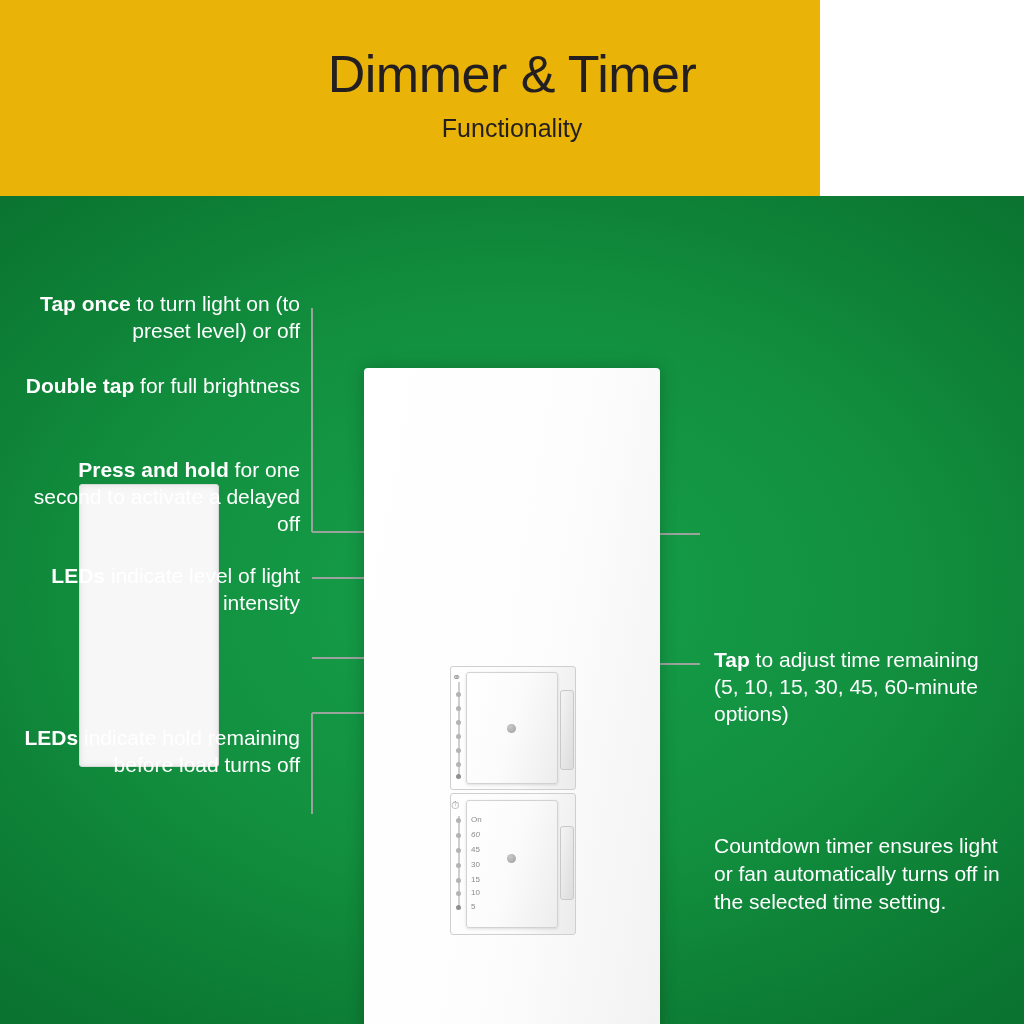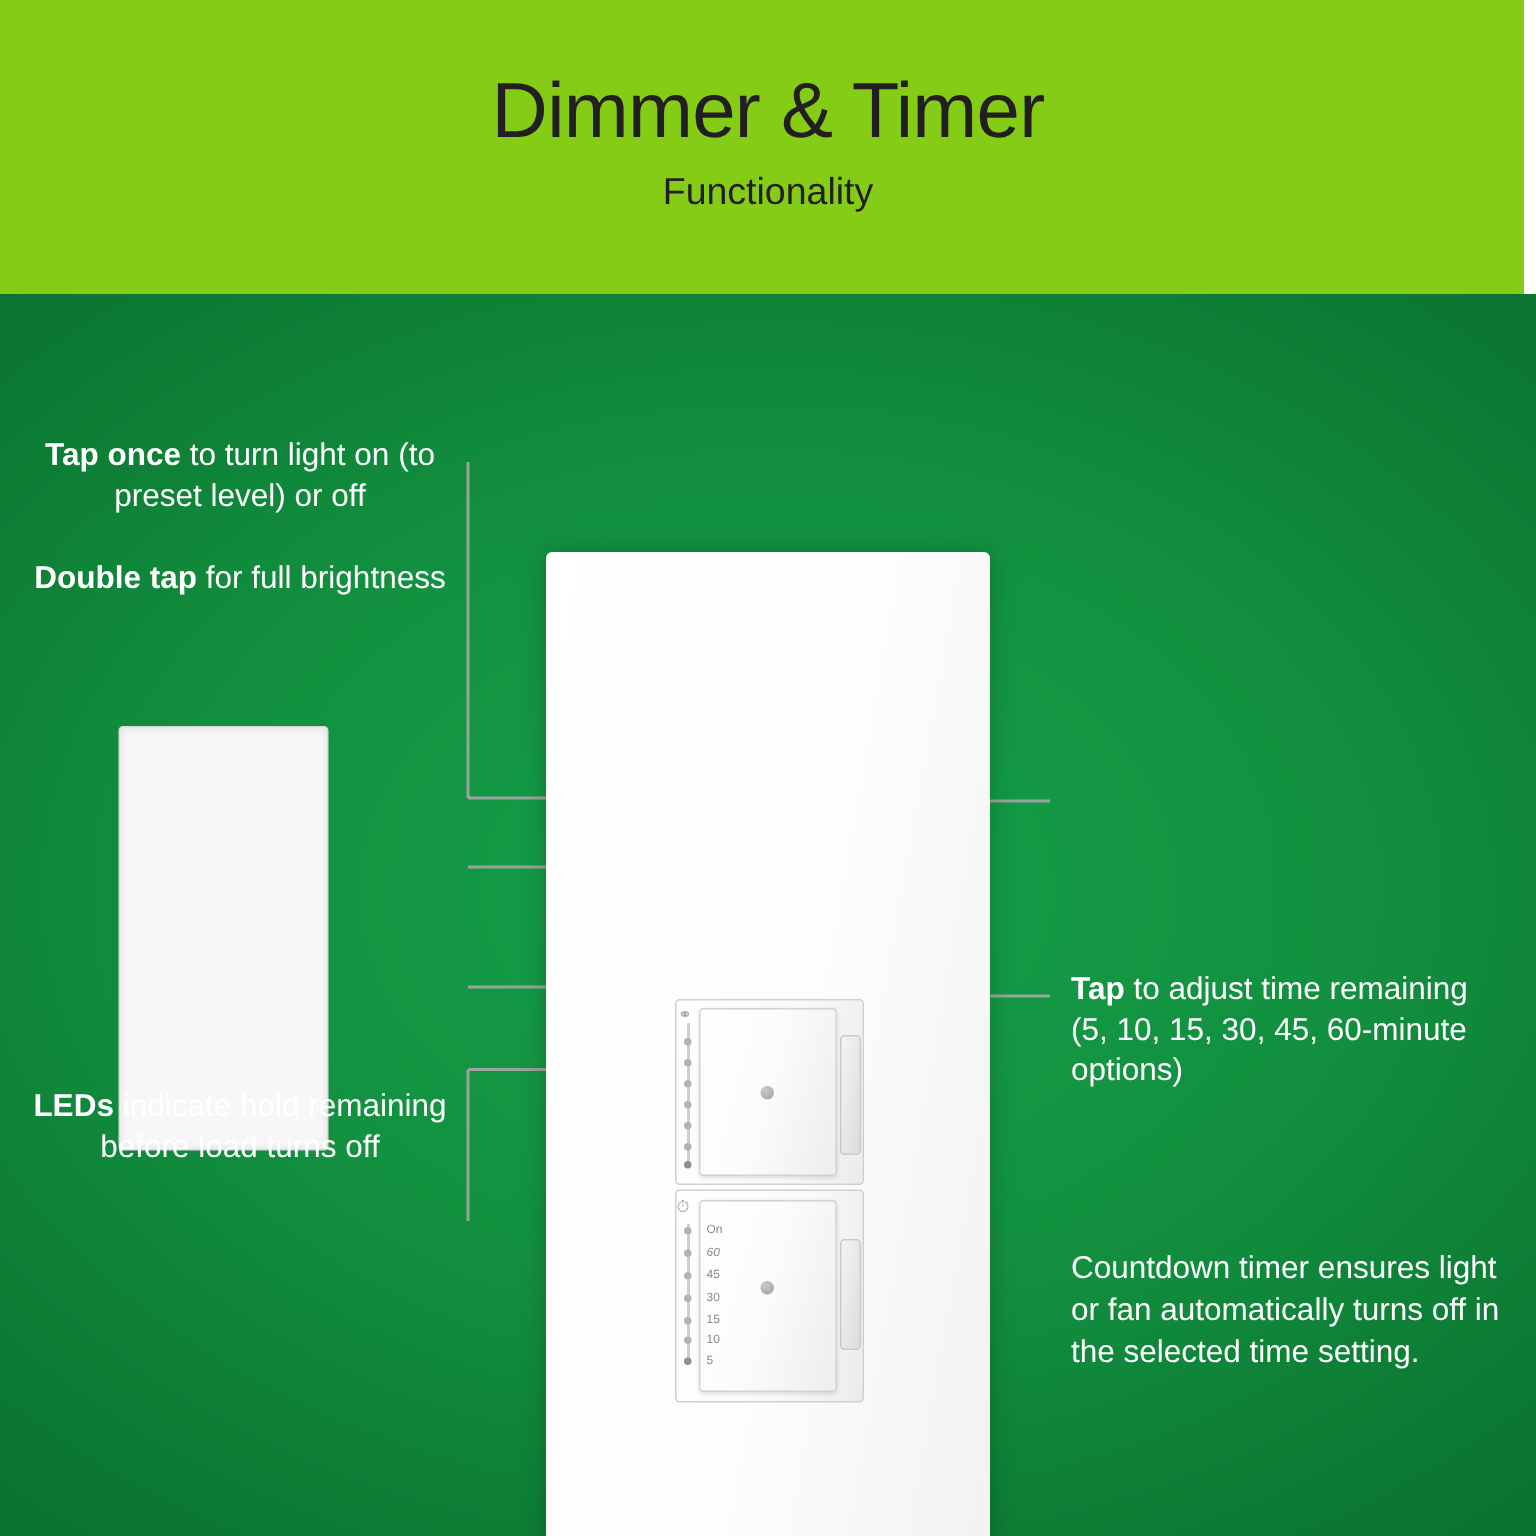--- a/index.html
+++ b/index.html
@@ -15,23 +15,23 @@
   }
   #page {
     position: relative;
     width: 1024px;
     height: 1024px;
   }
   
   .header {
     position: absolute;
     left: 0; top: 0;
-    width: 1016px;
+    width: 820px;
     height: 196px;
-    background: #84cc16;
+    background: #eab308;
     text-align: center;
   }
   .header-title {
     position: absolute;
     left: 0; top: 44px;
     width: 1024px;
     font-size: 52px;
     font-weight: 400;
     color: #231f20;
     letter-spacing: -0.5px;
@@ -151,21 +151,21 @@
     line-height: 11px;
   }
   
   .callout {
     position: absolute;
     color: #ffffff;
     font-size: 21px;
     line-height: 27px;
   }
   .callout b { font-weight: 700; }
-  .callout.right-align { text-align: center; }
+  .callout.right-align { text-align: right; }
   .callout.left-align { text-align: left; }
   .note {
     position: absolute;
     color: #ffffff;
     font-size: 21px;
     line-height: 28px;
     text-align: left;
   }
   
   .svg-lines {
@@ -255,21 +255,27 @@
     <div class="scale-label" style="left:471px; top:707px;">5</div>
 
     <div class="callout right-align" style="left:20px; top:94px; width:280px;">
       <b>Tap once</b><span> to turn light on (to preset level) or off</span>
     </div>
 
     <div class="callout right-align" style="left:20px; top:176px; width:280px;">
       <b>Double tap</b><span> for full brightness</span>
     </div>
 
-
+    <div class="callout right-align" style="left:20px; top:260px; width:280px;">
+      <b>Press and hold</b><span> for one second to activate a delayed off</span>
+    </div>
+
+    <div class="callout right-align" style="left:20px; top:366px; width:280px;">
+      <b>LEDs</b><span> indicate level of light intensity</span>
+    </div>
 
 
     <div class="callout right-align" style="left:20px; top:528px; width:280px;">
       <b>LEDs</b><span> indicate hold remaining before load turns off</span>
     </div>
 
 
     <div class="callout left-align" style="left:714px; top:450px; width:290px;">
       <b>Tap</b><span> to adjust time remaining (5, 10, 15, 30, 45, 60-minute options)</span>
     </div>

